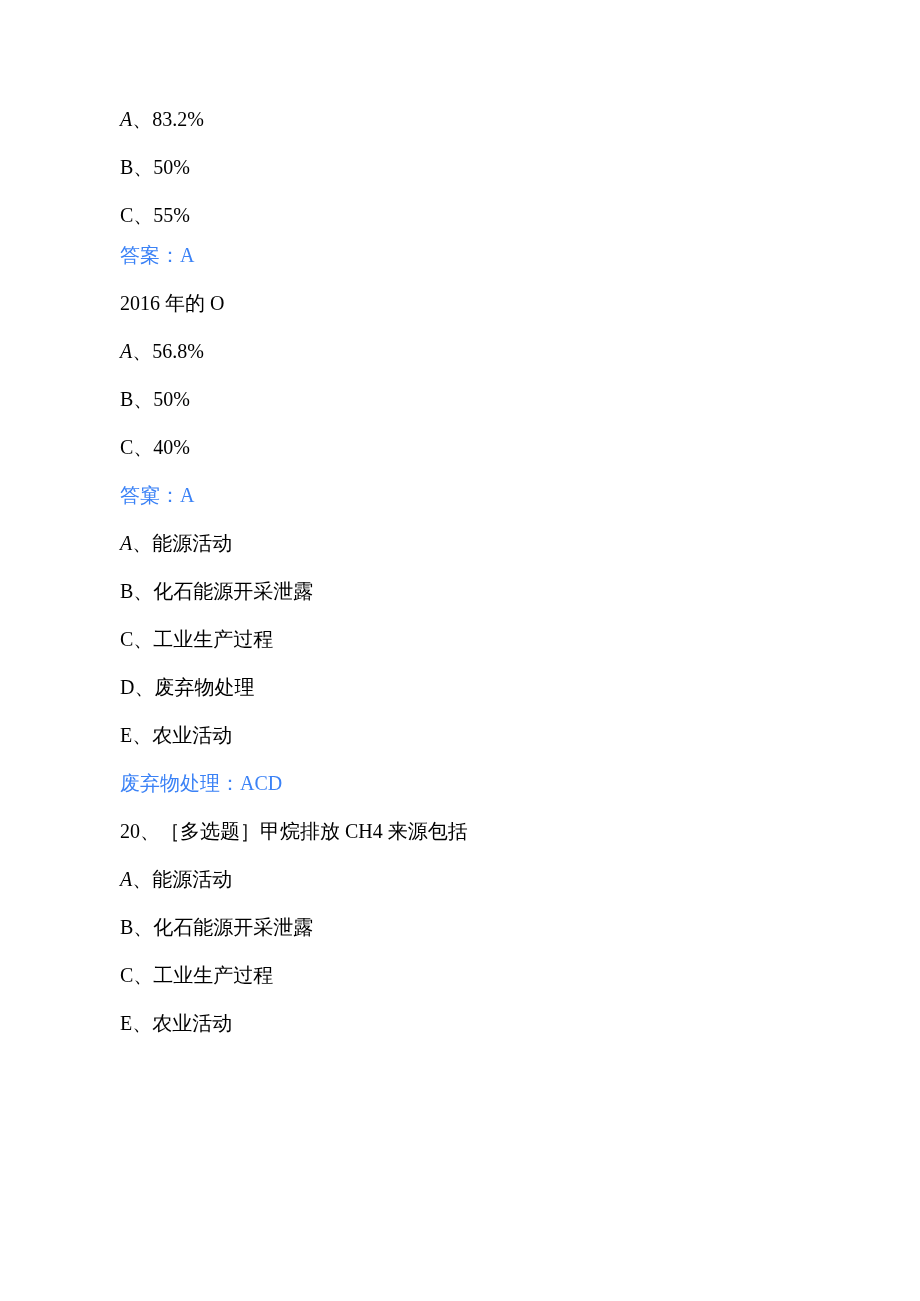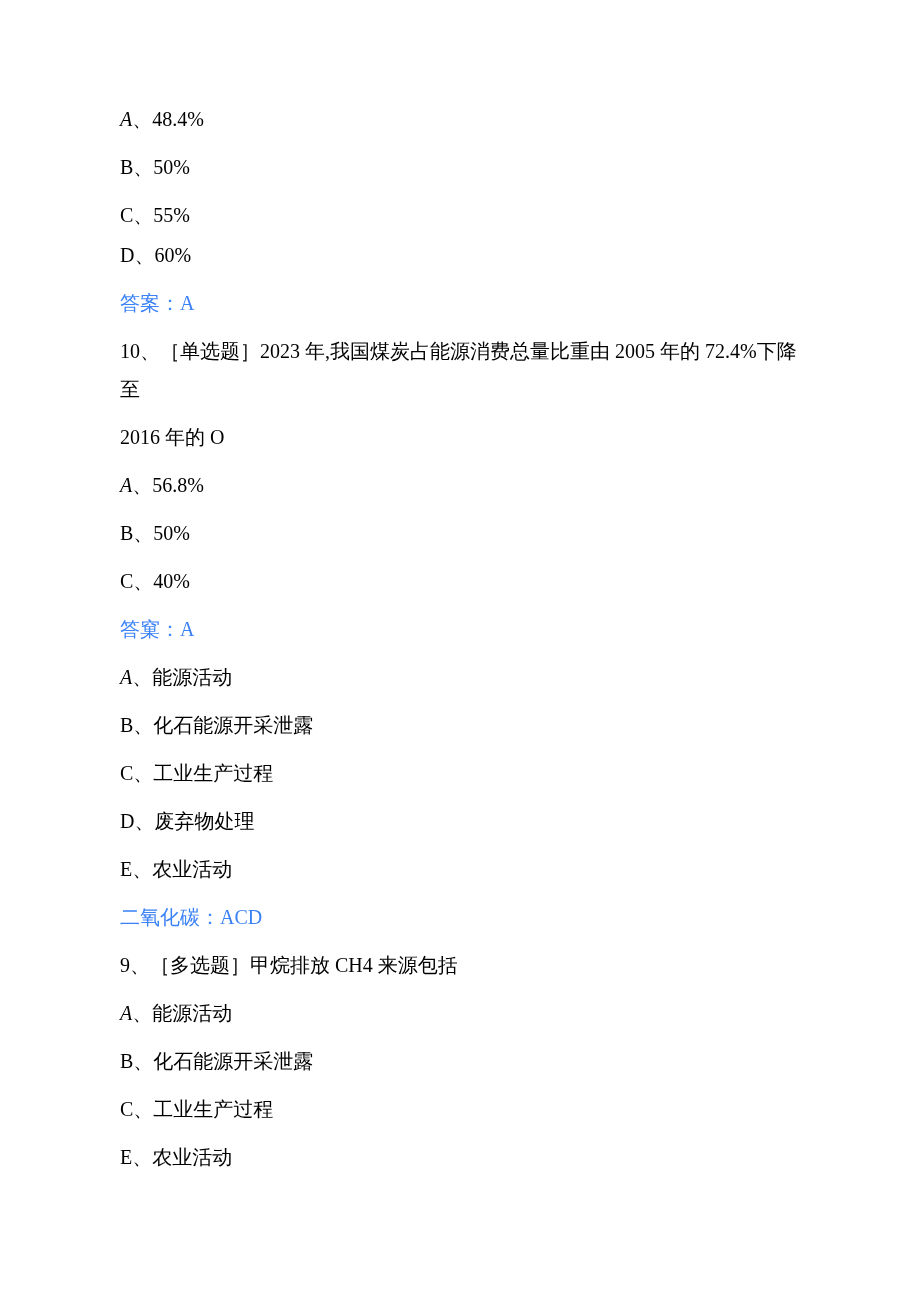--- a/index.html
+++ b/index.html
@@ -28,39 +28,37 @@
   .italic-a {
     font-family: "Times New Roman", serif;
     font-style: italic;
   }
 </style>
 </head>
 <body>
 
 <div class="page">
 
-  <div class="line"><span class="italic-a">A</span><span>、48.4%</span></div>
+  <div class="line"><span class="italic-a">A</span><span>、83.2%</span></div>
   <div class="line">B、50%</div>
   <div class="line tight">C、55%</div>
-  <div class="line">D、60%</div>
   <div class="line answer">答案：A</div>
 
-  <div class="line">10、［单选题］2023 年,我国煤炭占能源消费总量比重由 2005 年的 72.4%下降至</div>
   <div class="line">2016 年的 O</div>
   <div class="line"><span class="italic-a">A</span><span>、56.8%</span></div>
   <div class="line">B、50%</div>
   <div class="line">C、40%</div>
   <div class="line answer">答窠：A</div>
 
   <div class="line"><span class="italic-a">A</span><span>、能源活动</span></div>
   <div class="line">B、化石能源开采泄露</div>
   <div class="line">C、工业生产过程</div>
   <div class="line">D、废弃物处理</div>
   <div class="line">E、农业活动</div>
-  <div class="line answer">二氧化碳：ACD</div>
+  <div class="line answer">废弃物处理：ACD</div>
 
-  <div class="line">9、［多选题］甲烷排放 CH4 来源包括</div>
+  <div class="line">20、［多选题］甲烷排放 CH4 来源包括</div>
   <div class="line"><span class="italic-a">A</span><span>、能源活动</span></div>
   <div class="line">B、化石能源开采泄露</div>
   <div class="line">C、工业生产过程</div>
   <div class="line">E、农业活动</div>
 
 </div>
 
 </body></html>

